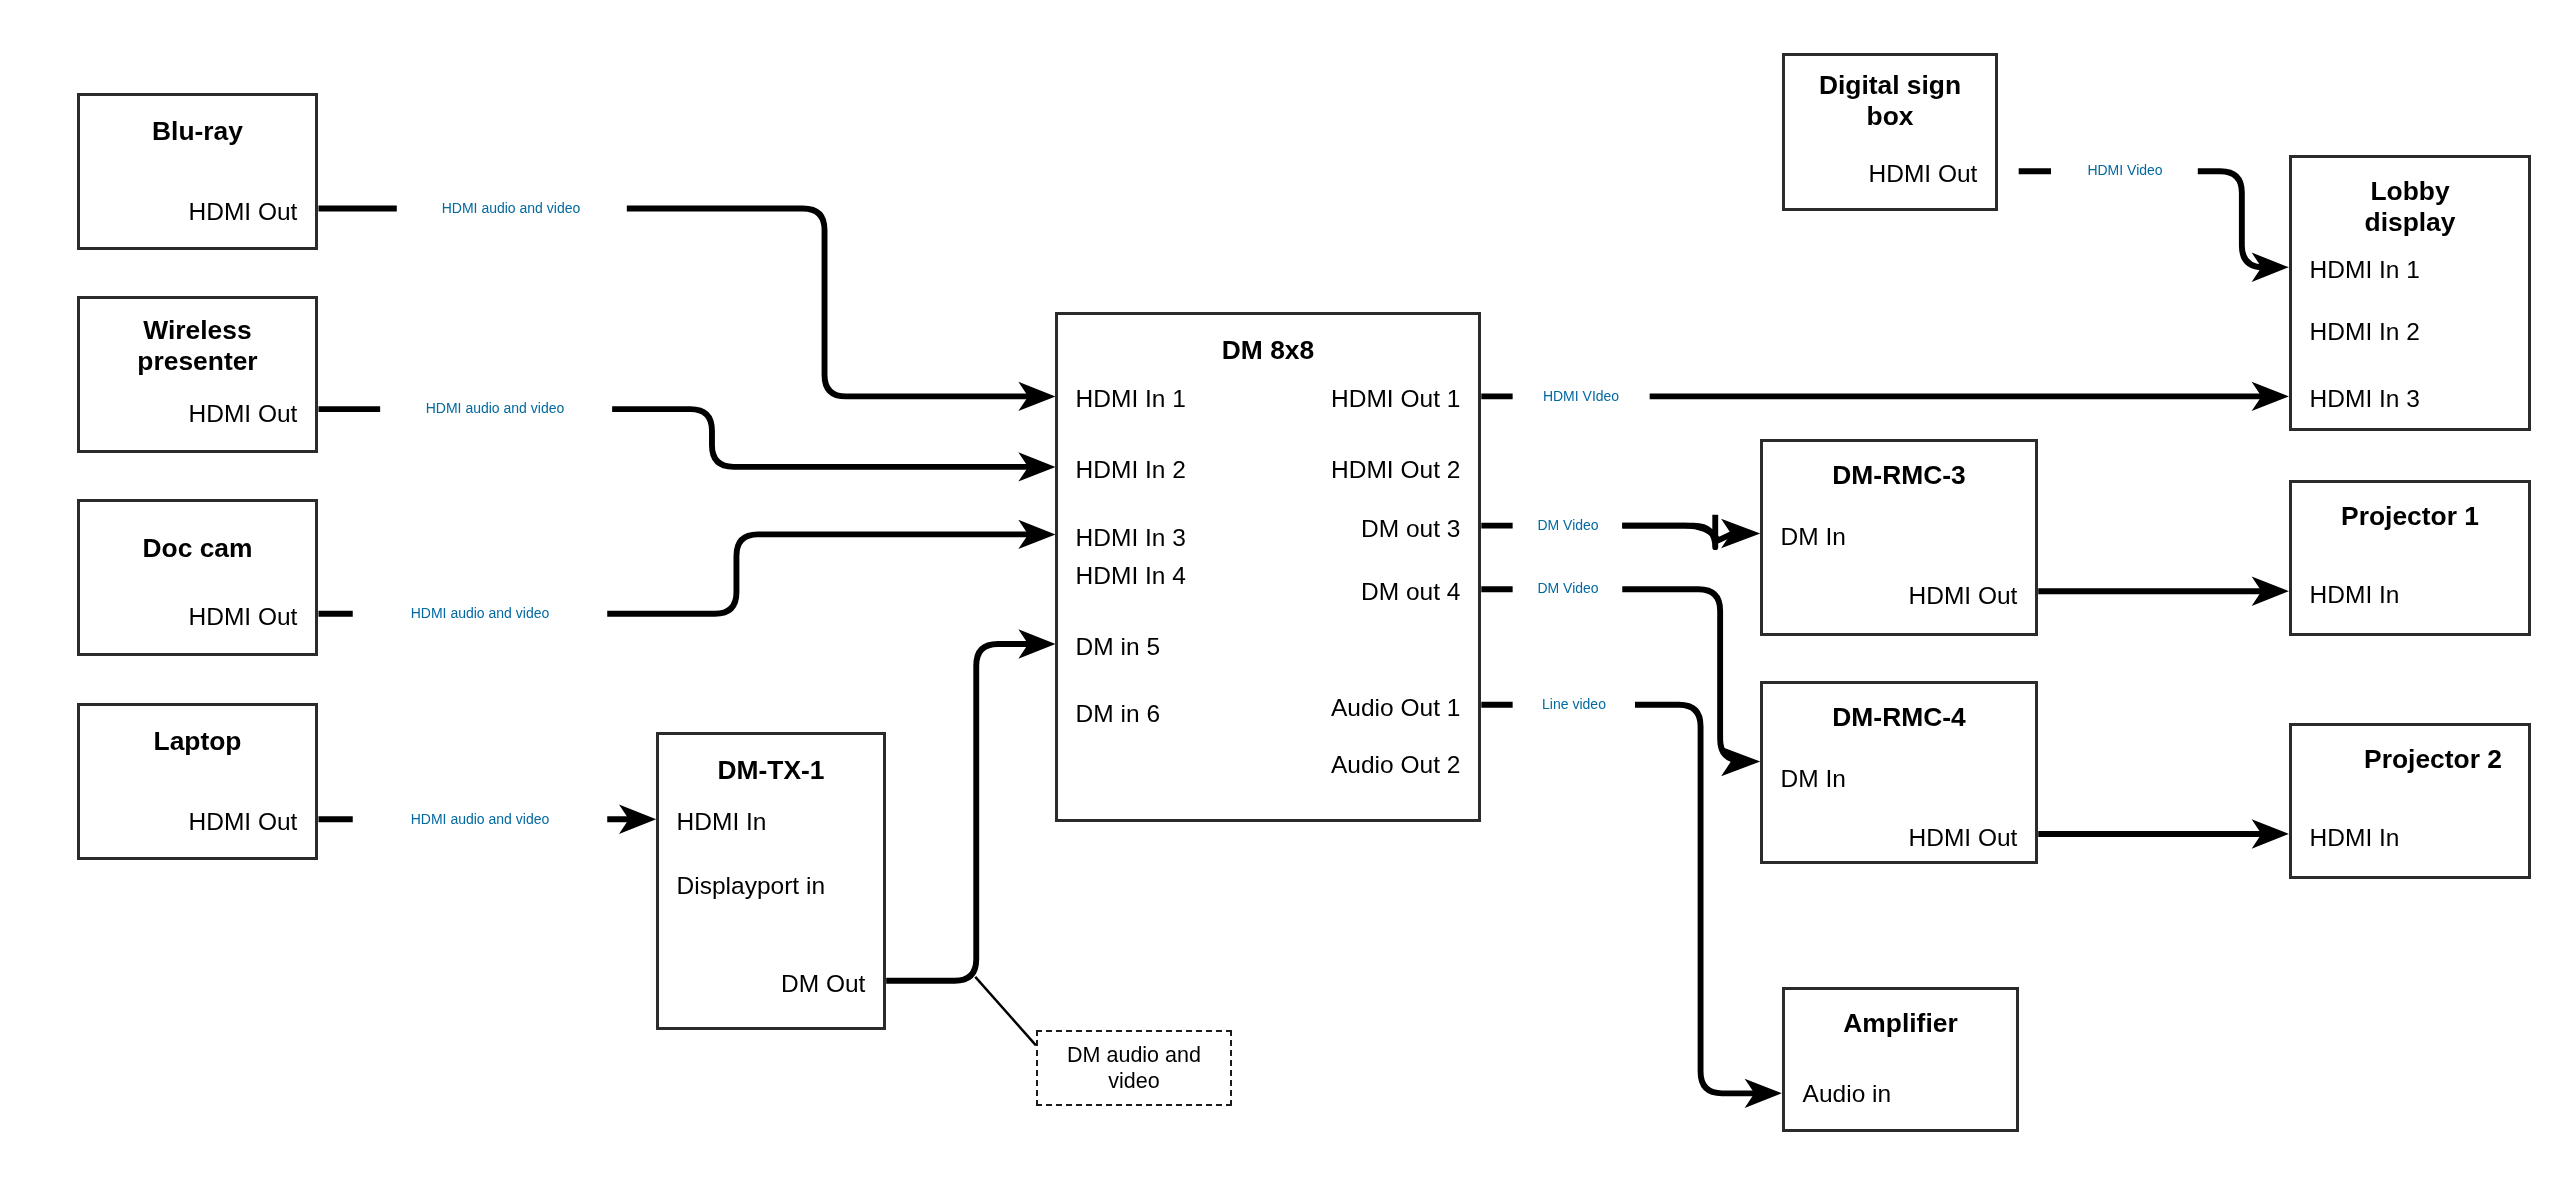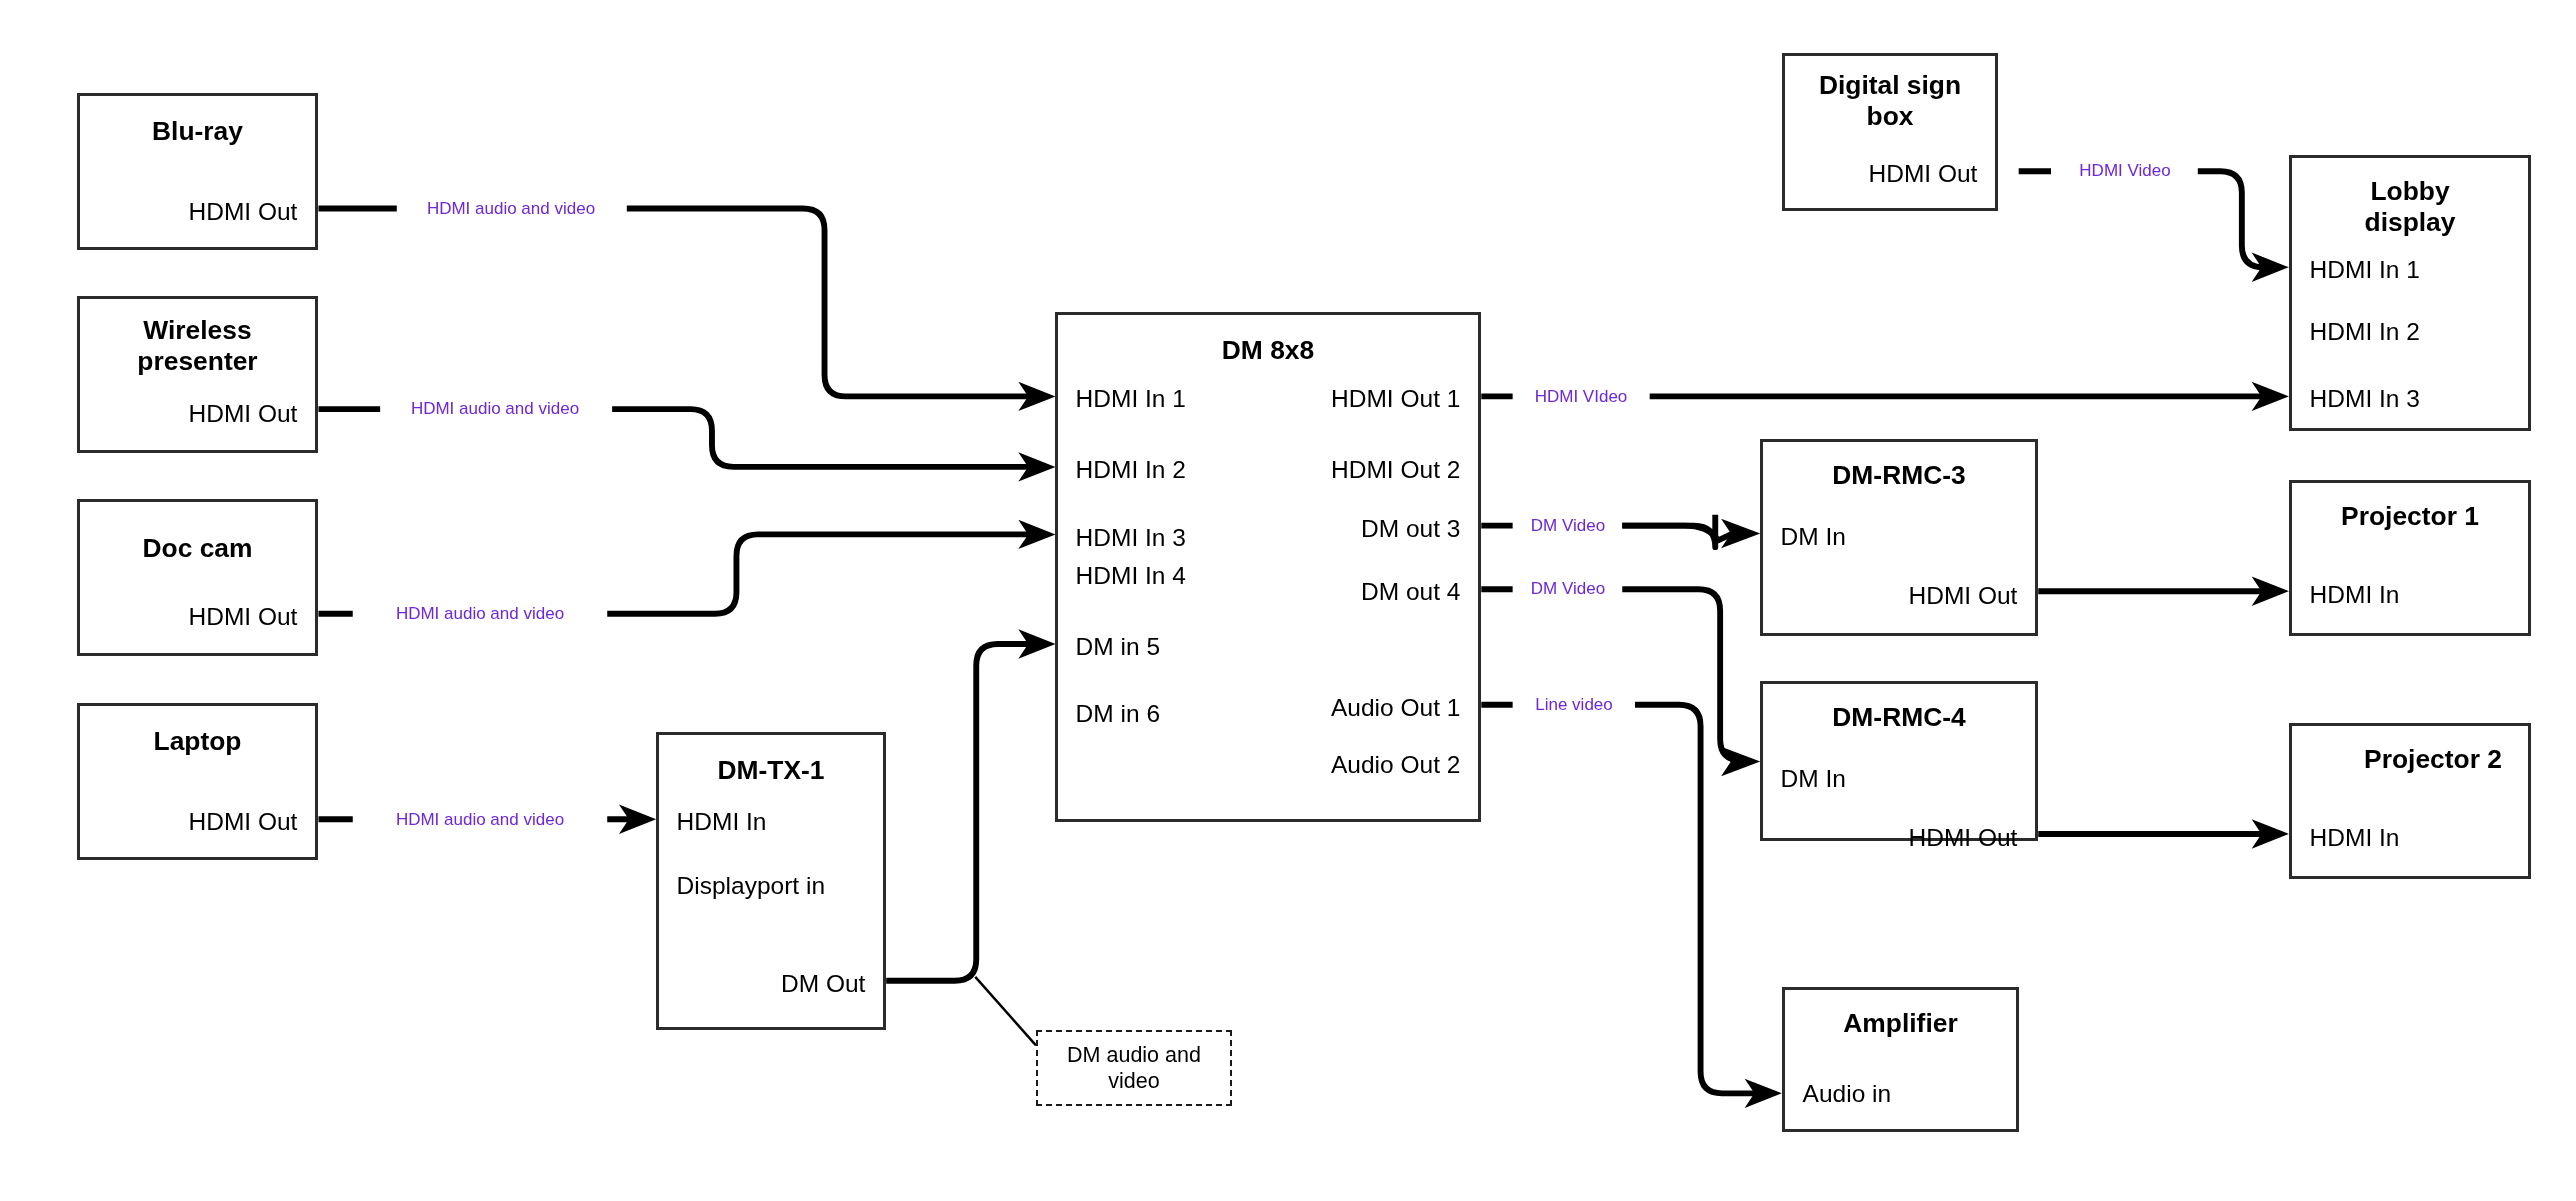--- a/index.html
+++ b/index.html
@@ -73,24 +73,24 @@
     stroke:#000000;
     stroke-width:6;
     stroke-linecap:butt;
     stroke-linejoin:round;
   }
   #wires .thin{ stroke-width:2.5; }
 
   
   .elabel{
     position:absolute;
-    font-size:17px;
+    font-size:14px;
     line-height:25.5px;
     white-space:nowrap;
-    color:#6d28d9;
+    color:#0369a1;
     background:#ffffff;
     padding:0 6.9px;
     transform:translate(-50%,-50%);
     z-index:2;
   }
 </style>
 </head>
 <body>
 
 <div id="stage">
@@ -210,21 +210,21 @@
     <div class="port left" style="top:160px;">HDMI In 2</div>
     <div class="port left" style="top:227px;">HDMI In 3</div>
   </div>
 
   <div class="node" style="left:1760px; top:439px; width:278px; height:197px;">
     <div class="title" style="top:17.6px;">DM-RMC-3</div>
     <div class="port left" style="top:81px;">DM In</div>
     <div class="port right" style="top:140px;">HDMI Out</div>
   </div>
 
-  <div class="node" style="left:1760px; top:681px; width:278px; height:160px;">
+  <div class="node" style="left:1760px; top:681px; width:278px; height:183px;">
     <div class="title" style="top:17.6px;">DM-RMC-4</div>
     <div class="port left" style="top:81px;">DM In</div>
     <div class="port right" style="top:140px;">HDMI Out</div>
   </div>
 
   <div class="node" style="left:2289px; top:480px; width:242px; height:156px;">
     <div class="title" style="top:17.6px;">Projector 1</div>
     <div class="port left" style="top:98px;">HDMI In</div>
   </div>
 

